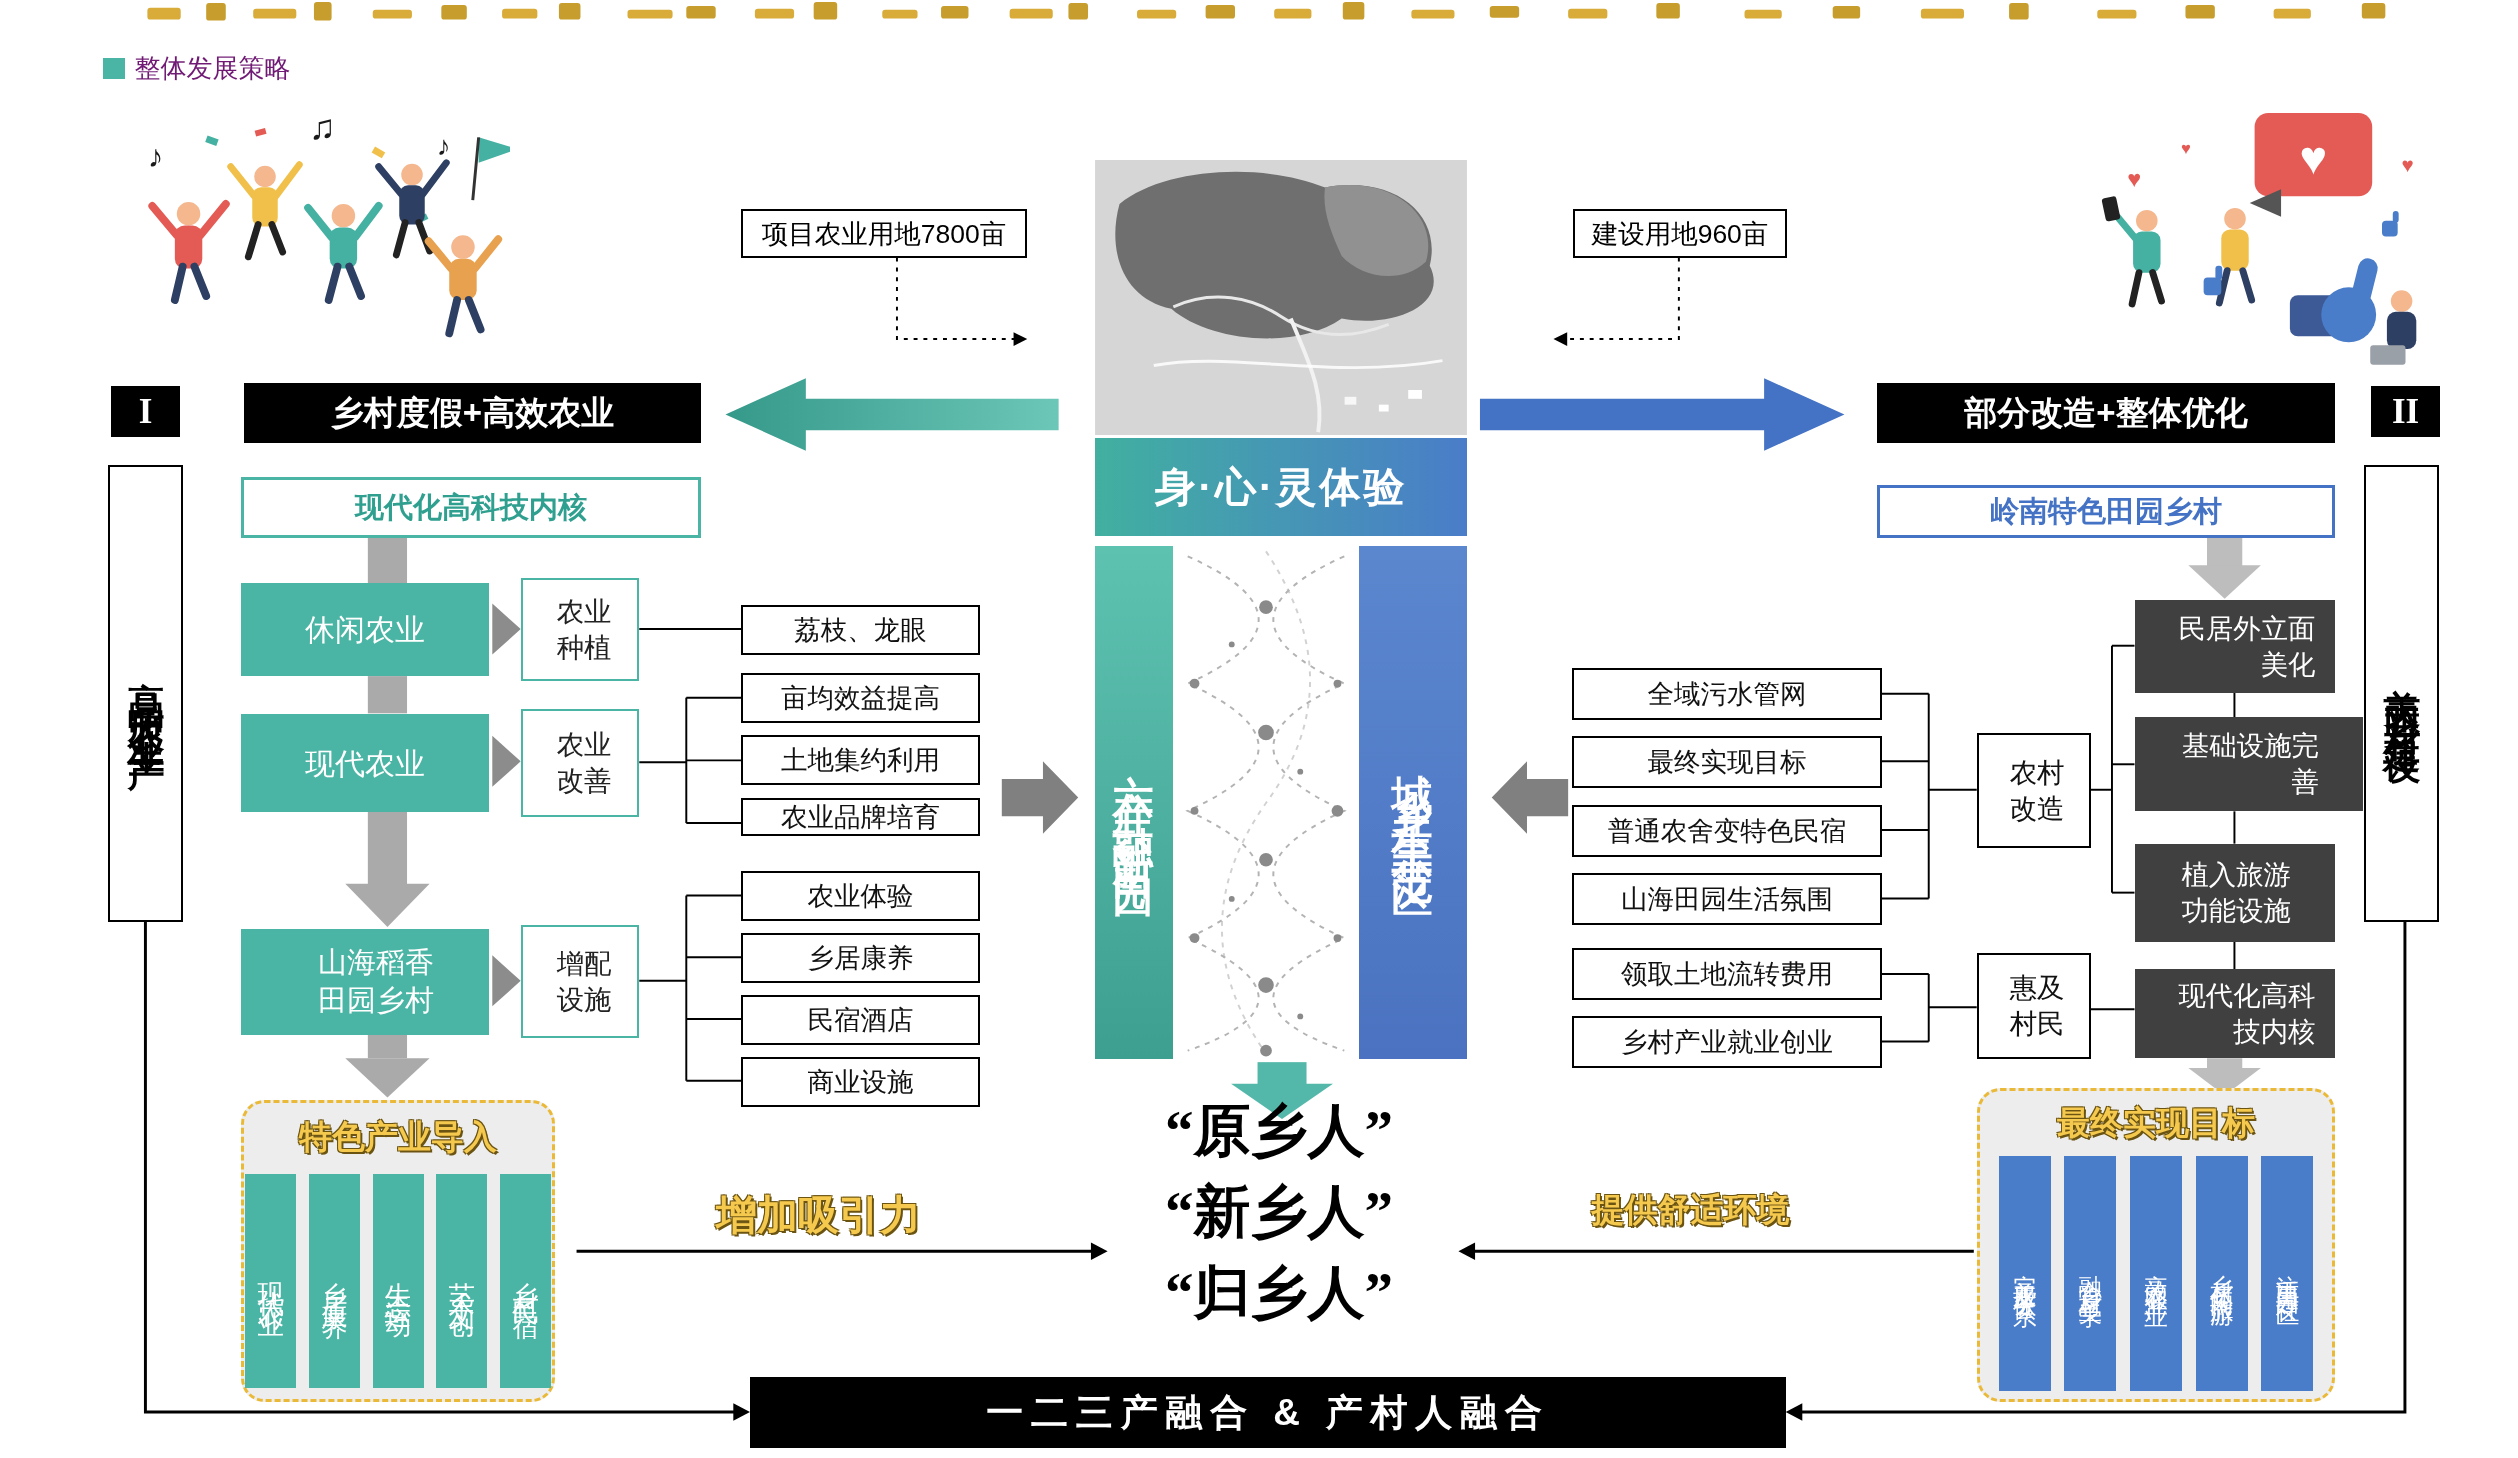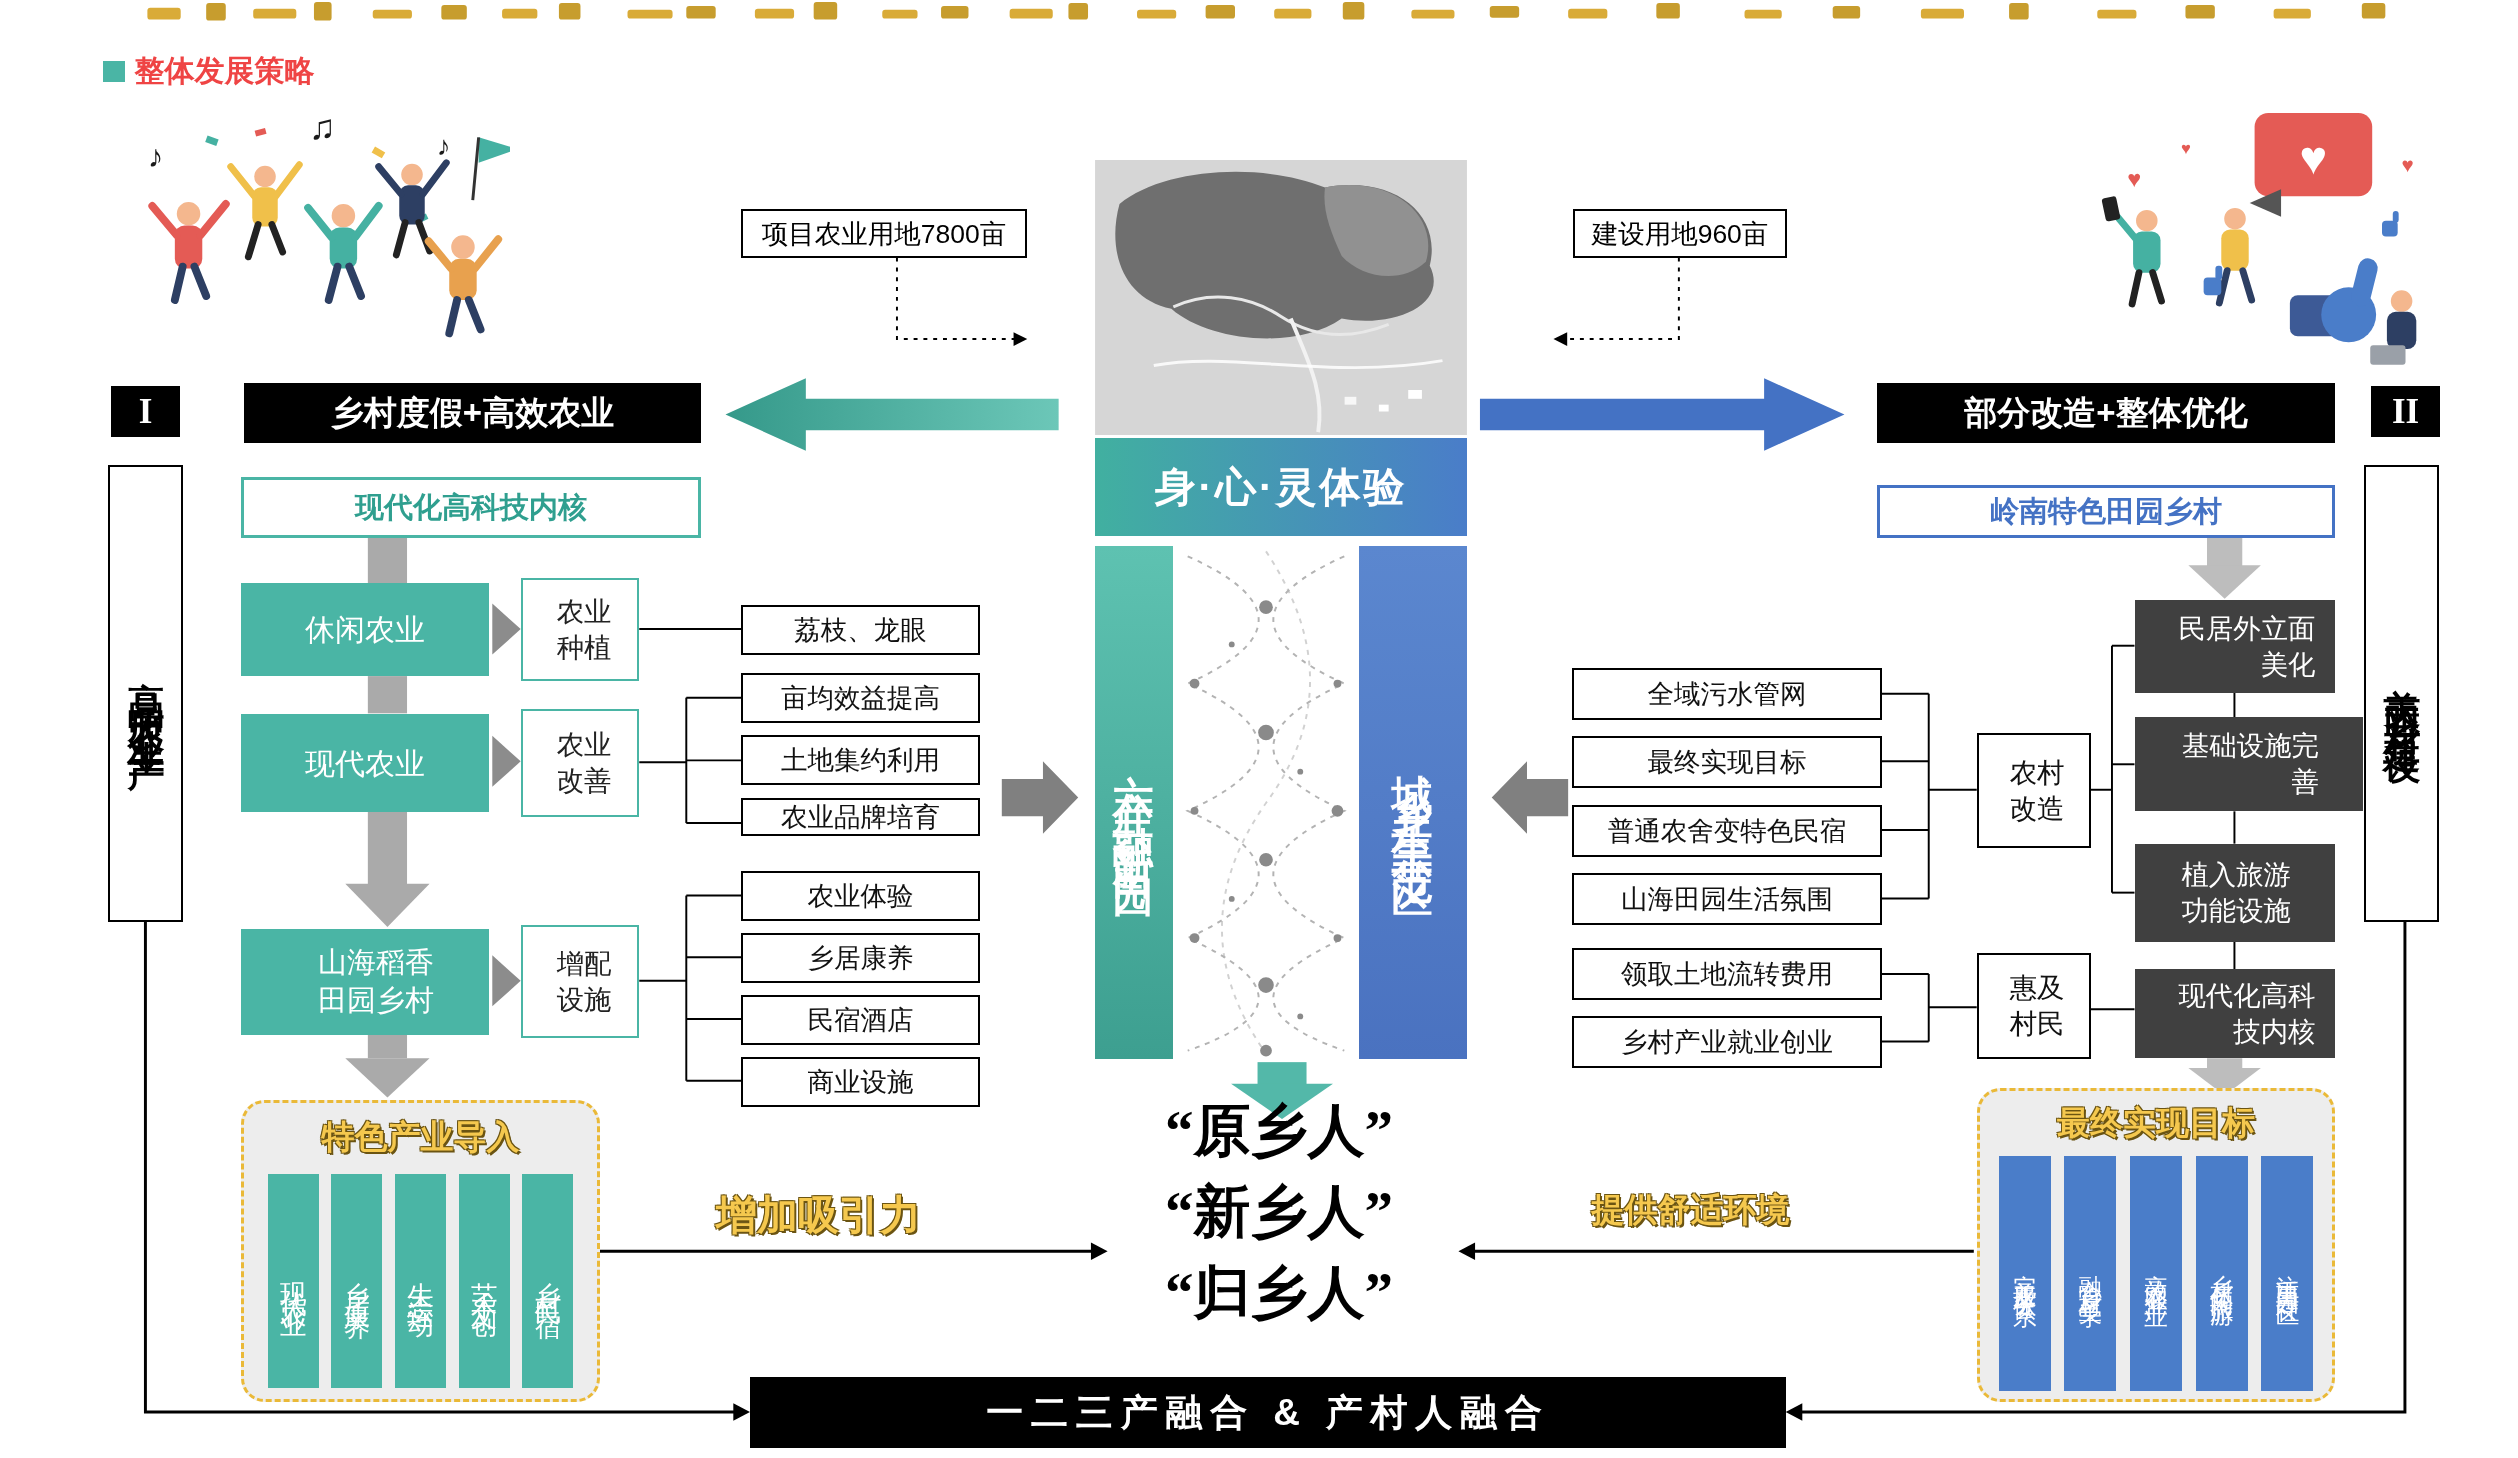--- a/index.html
+++ b/index.html
@@ -161,21 +161,21 @@
     <g fill="#000">
       <polygon points="765,1441 748,1432 748,1450"></polygon>
       <polygon points="1822,1441 1839,1432 1839,1450"></polygon>
       <polygon points="1130,1277 1113,1268 1113,1286"></polygon>
       <polygon points="1488,1277 1505,1268 1505,1286"></polygon>
     </g>
   </svg>
 
   <div class="abs" style="left:103px;top:51px;display:flex;align-items:center;gap:9.8px">
     <span style="width:21.6px;height:21.6px;background:#4ab5a5;display:inline-block"></span>
-    <span style="font-size:30px;font-weight:bold;color:#ef4444">整体发展策略</span>
+    <span style="font-size:26px;font-weight:normal;color:#701a75">整体发展策略</span>
   </div>
 
   <svg class="abs" style="left:118px;top:98px" width="392" height="304" viewBox="0 0 400 310">
     <text x="30" y="70" font-size="32" fill="#1a1a1a">♪</text>
     <text x="195" y="42" font-size="36" fill="#1a1a1a">♫</text>
     <text x="325" y="58" font-size="28" fill="#1a1a1a">♪</text>
     <rect x="90" y="40" width="12" height="7" fill="#45b1a2" transform="rotate(20 96 43)"></rect>
     <rect x="140" y="32" width="11" height="6" fill="#e45b55" transform="rotate(-15 145 35)"></rect>
     <rect x="260" y="52" width="12" height="7" fill="#f0c04a" transform="rotate(30 266 55)"></rect>
     <rect x="305" y="120" width="11" height="6" fill="#45b1a2" transform="rotate(-25 310 123)"></rect>
@@ -340,21 +340,21 @@
 
   <div class="abs" style="left:980px;top:1090px;width:598px">
     <div class="quote-line">“原乡人”</div>
     <div class="quote-line">“新乡人”</div>
     <div class="quote-line">“归乡人”</div>
   </div>
 
   <div class="abs gold-text" style="left:686px;top:1188px;width:265px;text-align:center;font-size:41px">增加吸引力</div>
   <div class="abs gold-text" style="left:1558px;top:1188px;width:265px;text-align:center;font-size:33px">提供舒适环境</div>
 
-  <div class="abs dashed-box" style="left:241px;top:1100px;width:359px;height:302px">
+  <div class="abs dashed-box" style="left:241px;top:1100px;width:314px;height:302px">
     <div class="gold-text" style="position:absolute;top:11.8px;left:0;right:0;text-align:center;font-size:33px">特色产业导入</div>
     <div style="position:absolute;top:71px;left:0;right:0;display:flex;justify-content:center;gap:12.7px">
       <div class="mini-pillar mini-teal" style="width:51px;height:214px">现代农业</div>
       <div class="mini-pillar mini-teal" style="width:51px;height:214px">乡居康养</div>
       <div class="mini-pillar mini-teal" style="width:51px;height:214px">生态运动</div>
       <div class="mini-pillar mini-teal" style="width:51px;height:214px">艺术文创</div>
       <div class="mini-pillar mini-teal" style="width:51px;height:214px">乡村民宿</div>
     </div>
   </div>
 

